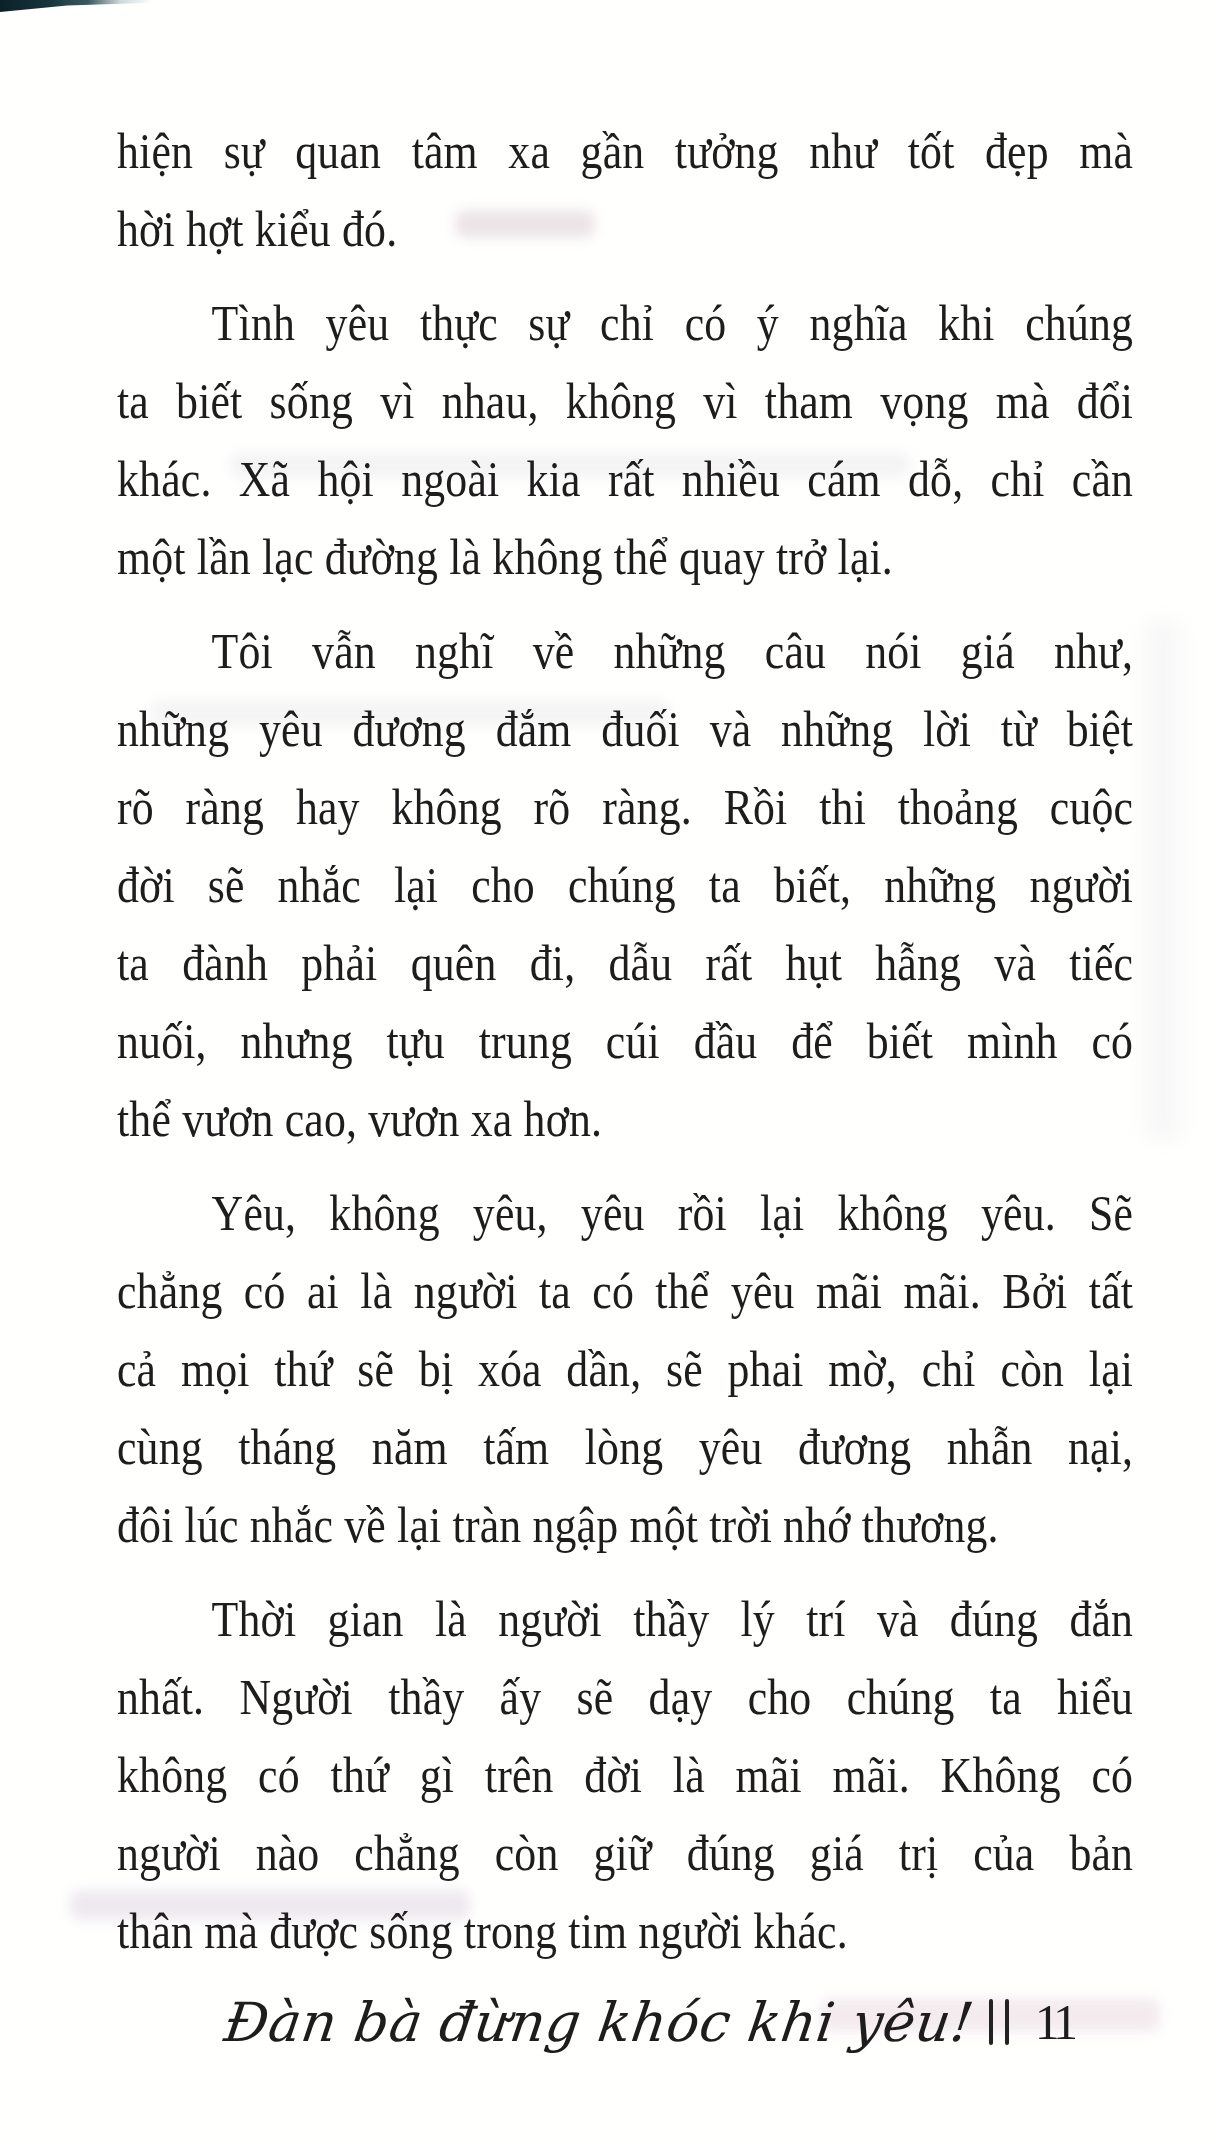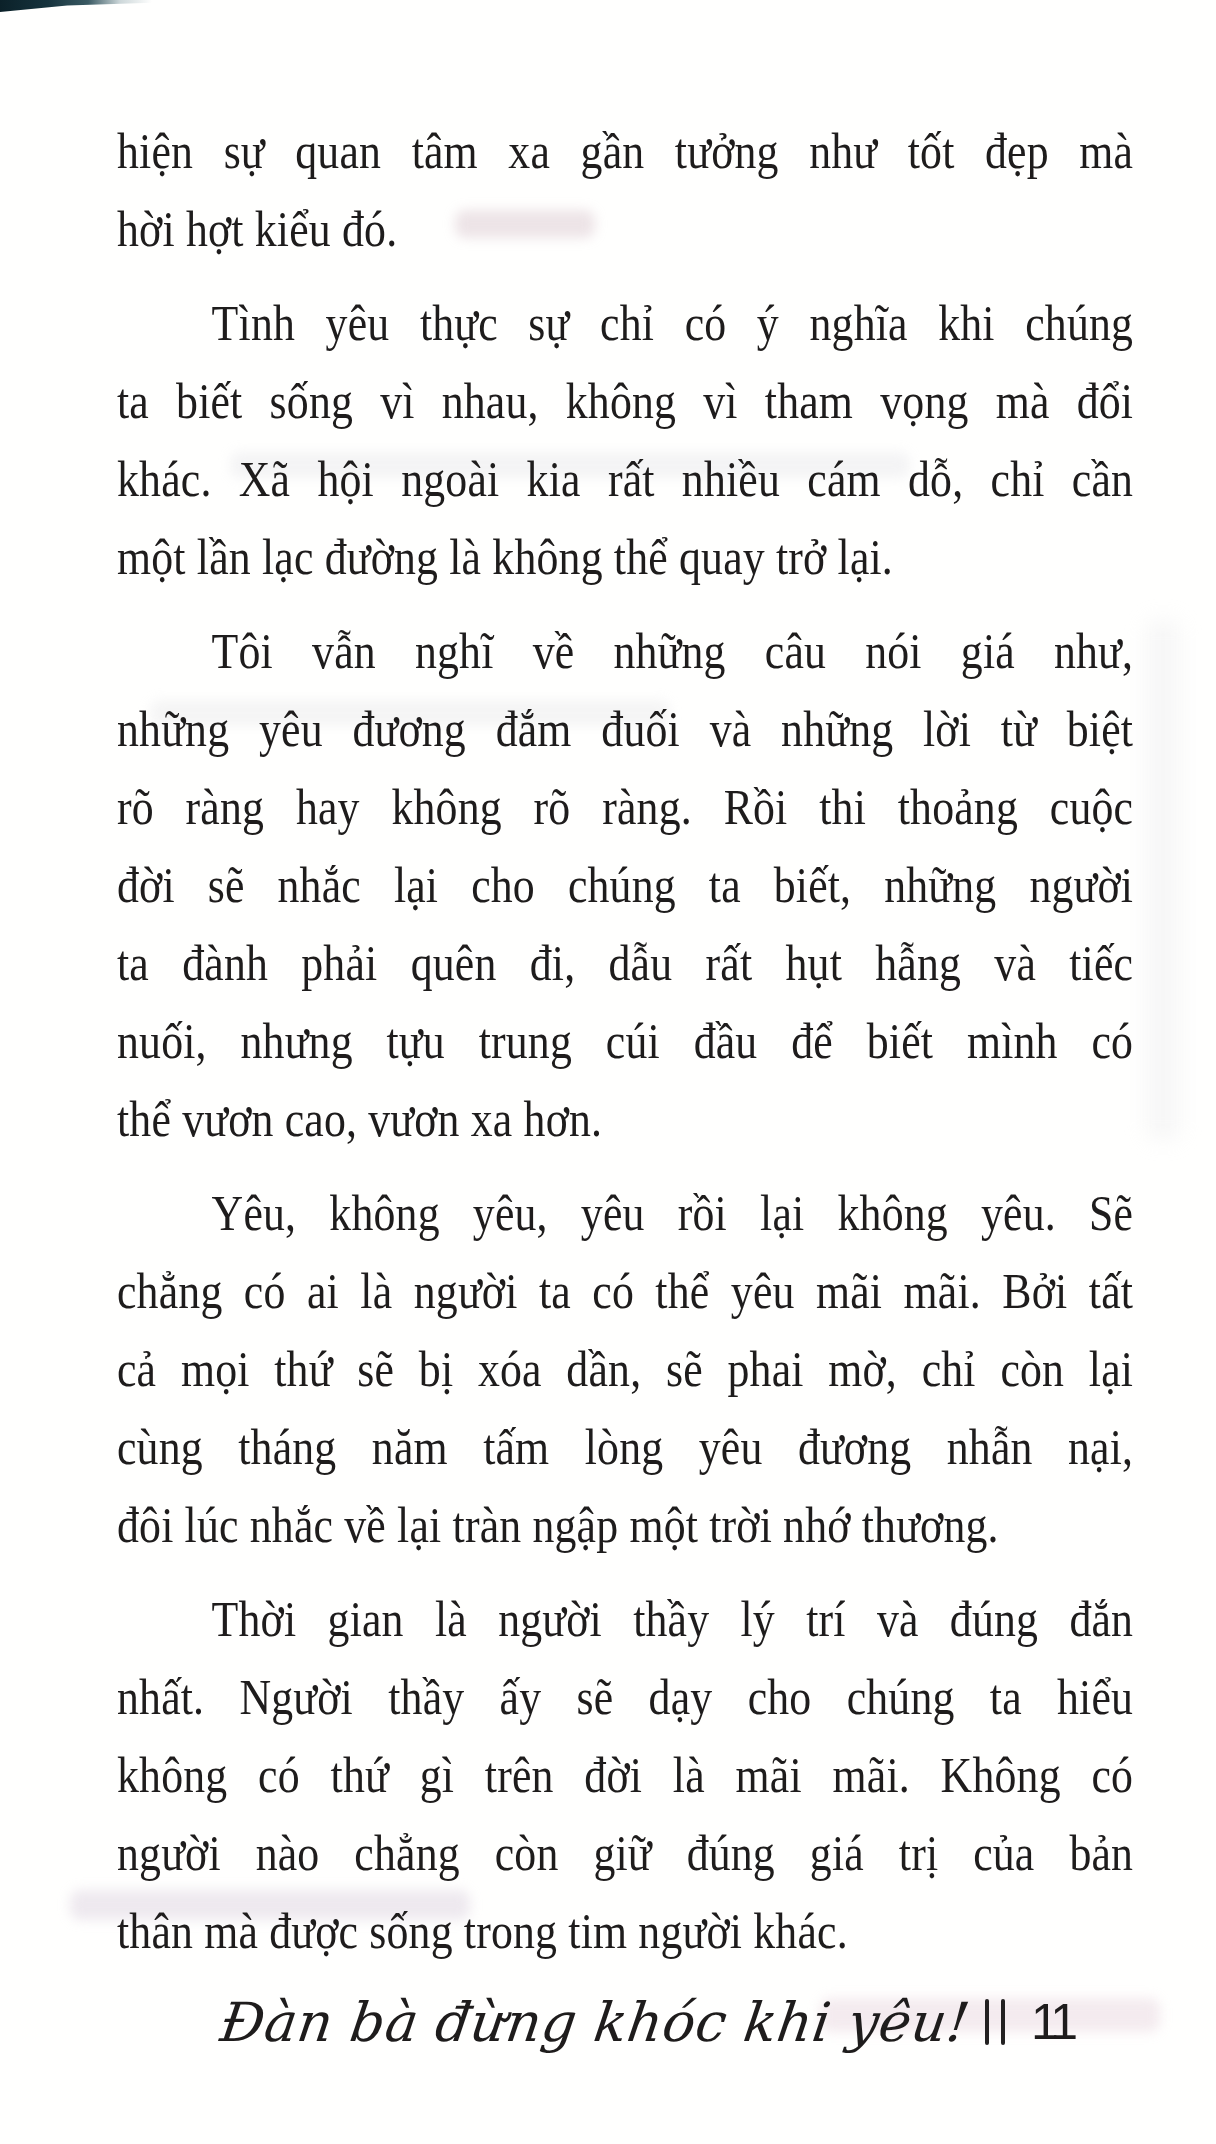--- a/index.html
+++ b/index.html
@@ -85,21 +85,21 @@
     white-space: nowrap;
     margin-right: 4px;
   }
   .sep-bar {
     width: 4px;
     height: 46px;
     background: #232121;
     border-radius: 2px;
   }
   .page-num {
-    font-family: Liberation Sans, sans-serif;
+    font-family: Liberation Serif, serif;
     font-size: 50px;
     letter-spacing: -5px;
     margin-left: 14px;
     padding-right: 5px;
   }
 </style>
 </head>
 <body>
 
 <div id="page">

